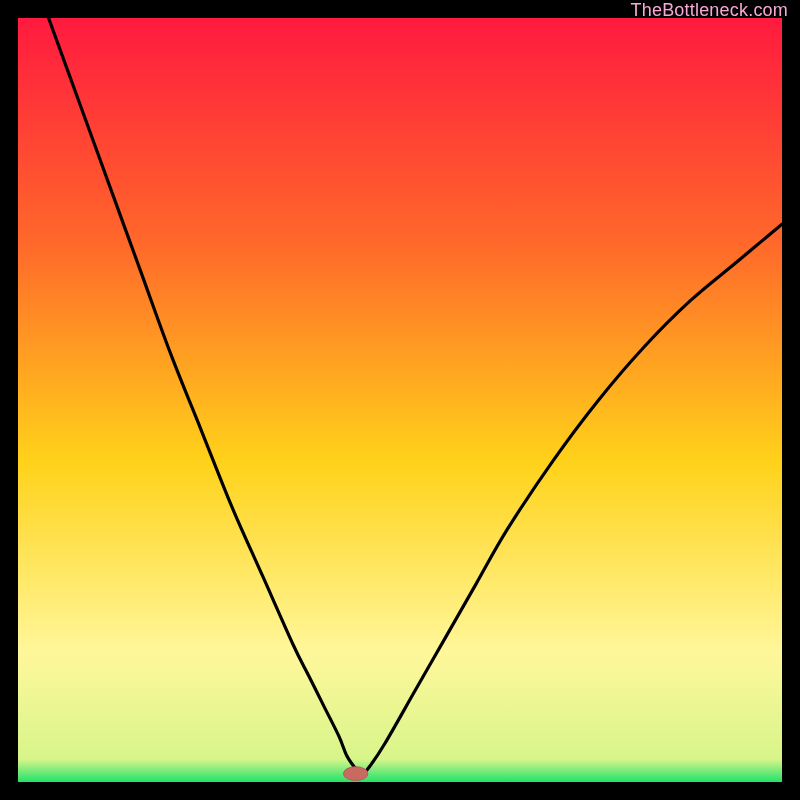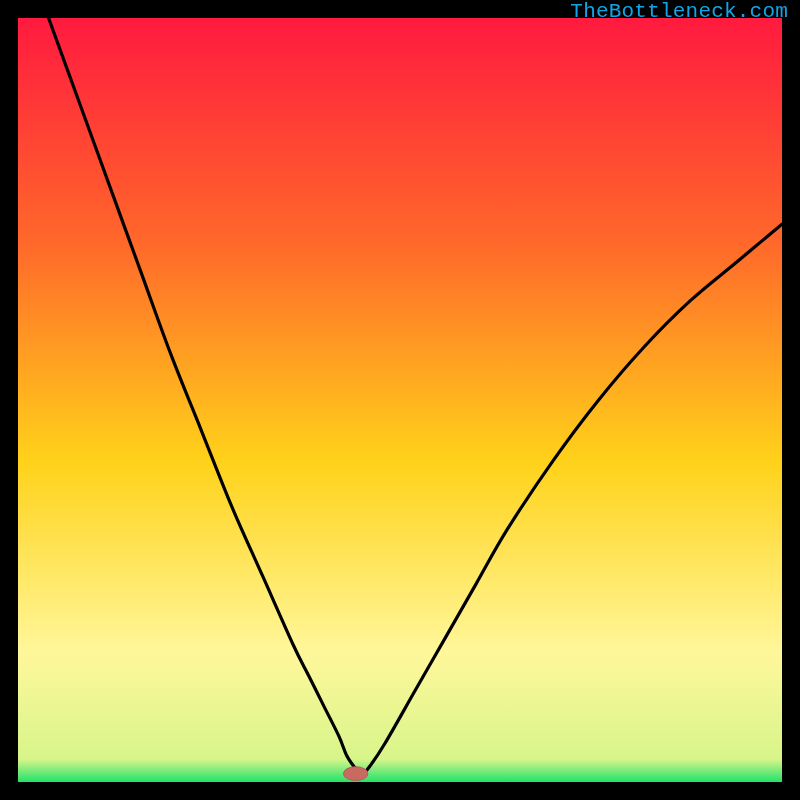--- a/index.html
+++ b/index.html
@@ -23,27 +23,26 @@
     position: absolute;
     left: 0;
     top: 0;
     width: 764px;
     height: 764px;
   }
   .watermark {
     position: absolute;
     top: 0px;
     right: 12px;
-    color: #0ea5e9;
-    font-size: 21px;
+    color: #f9a8d4;
+    font-size: 18px;
     font-weight: 500;
     letter-spacing: 0.2px;
     white-space: nowrap;
     user-select: none;
-    font-family: Liberation Mono, monospace;
   }
 </style>
 </head>
 <body>
 
 <div class="frame">
   <svg class="plot" viewBox="0 0 764 764" preserveAspectRatio="none">
     <defs>
       <linearGradient id="bg-grad" x1="0" y1="0" x2="0" y2="1">
         <stop id="g0" offset="0%" stop-color="#ff1a3f"></stop>

